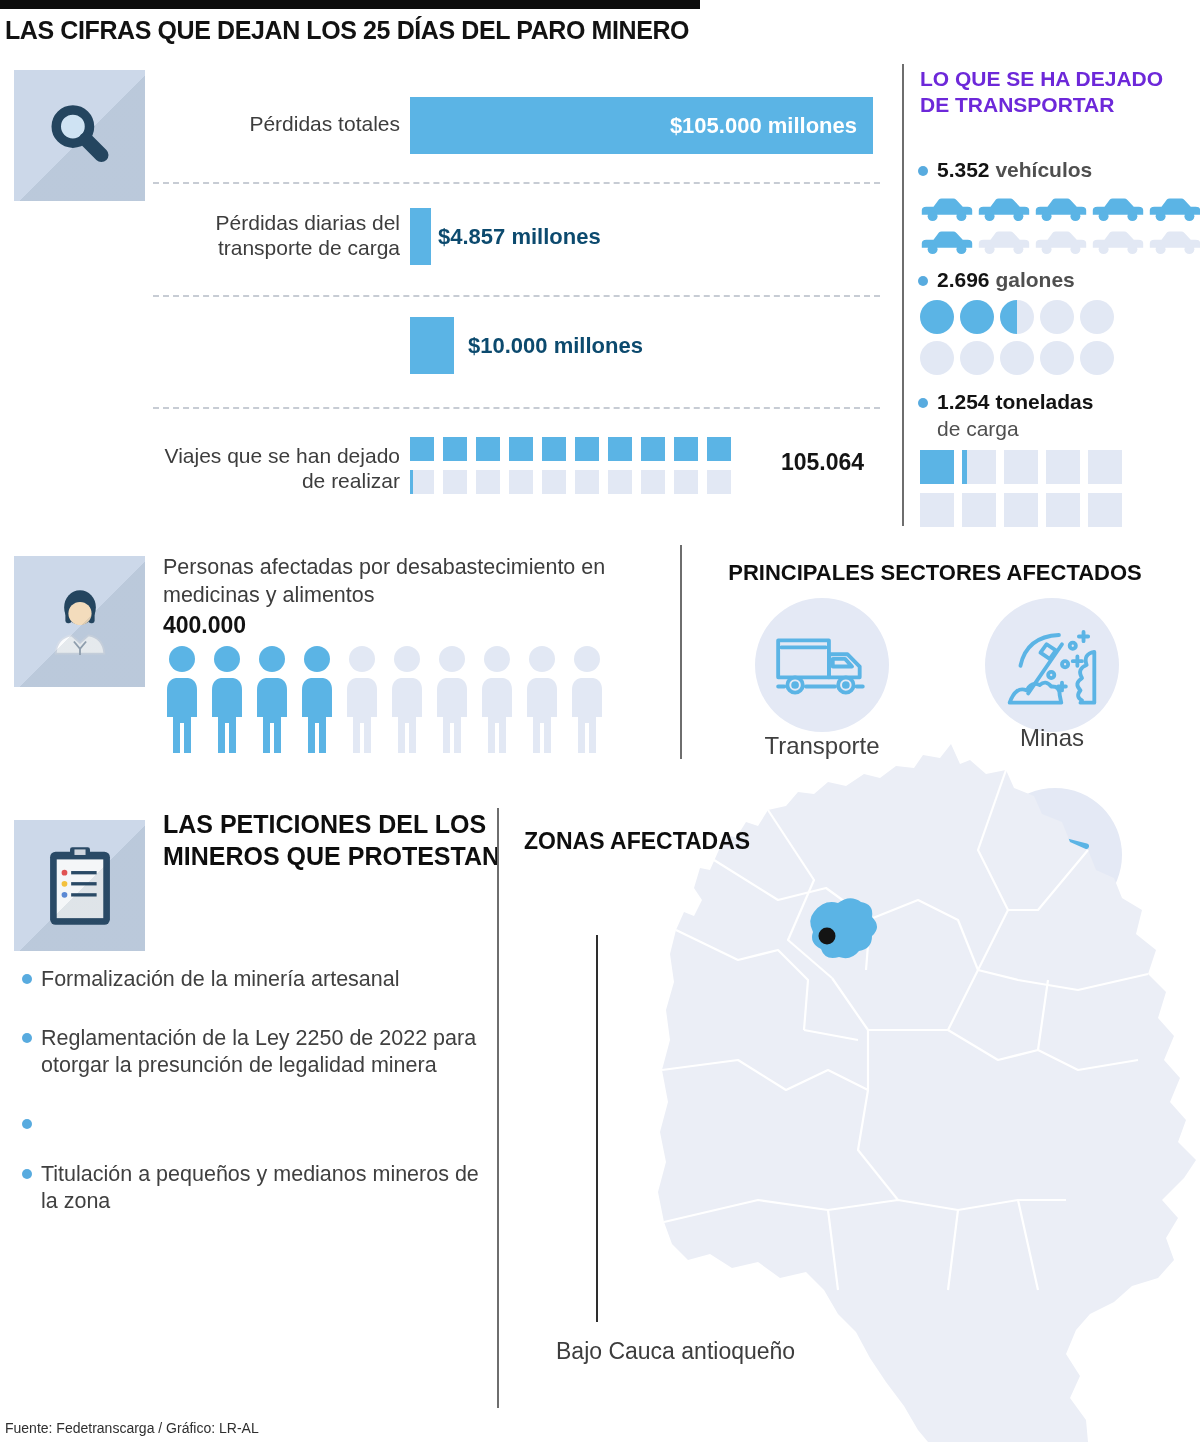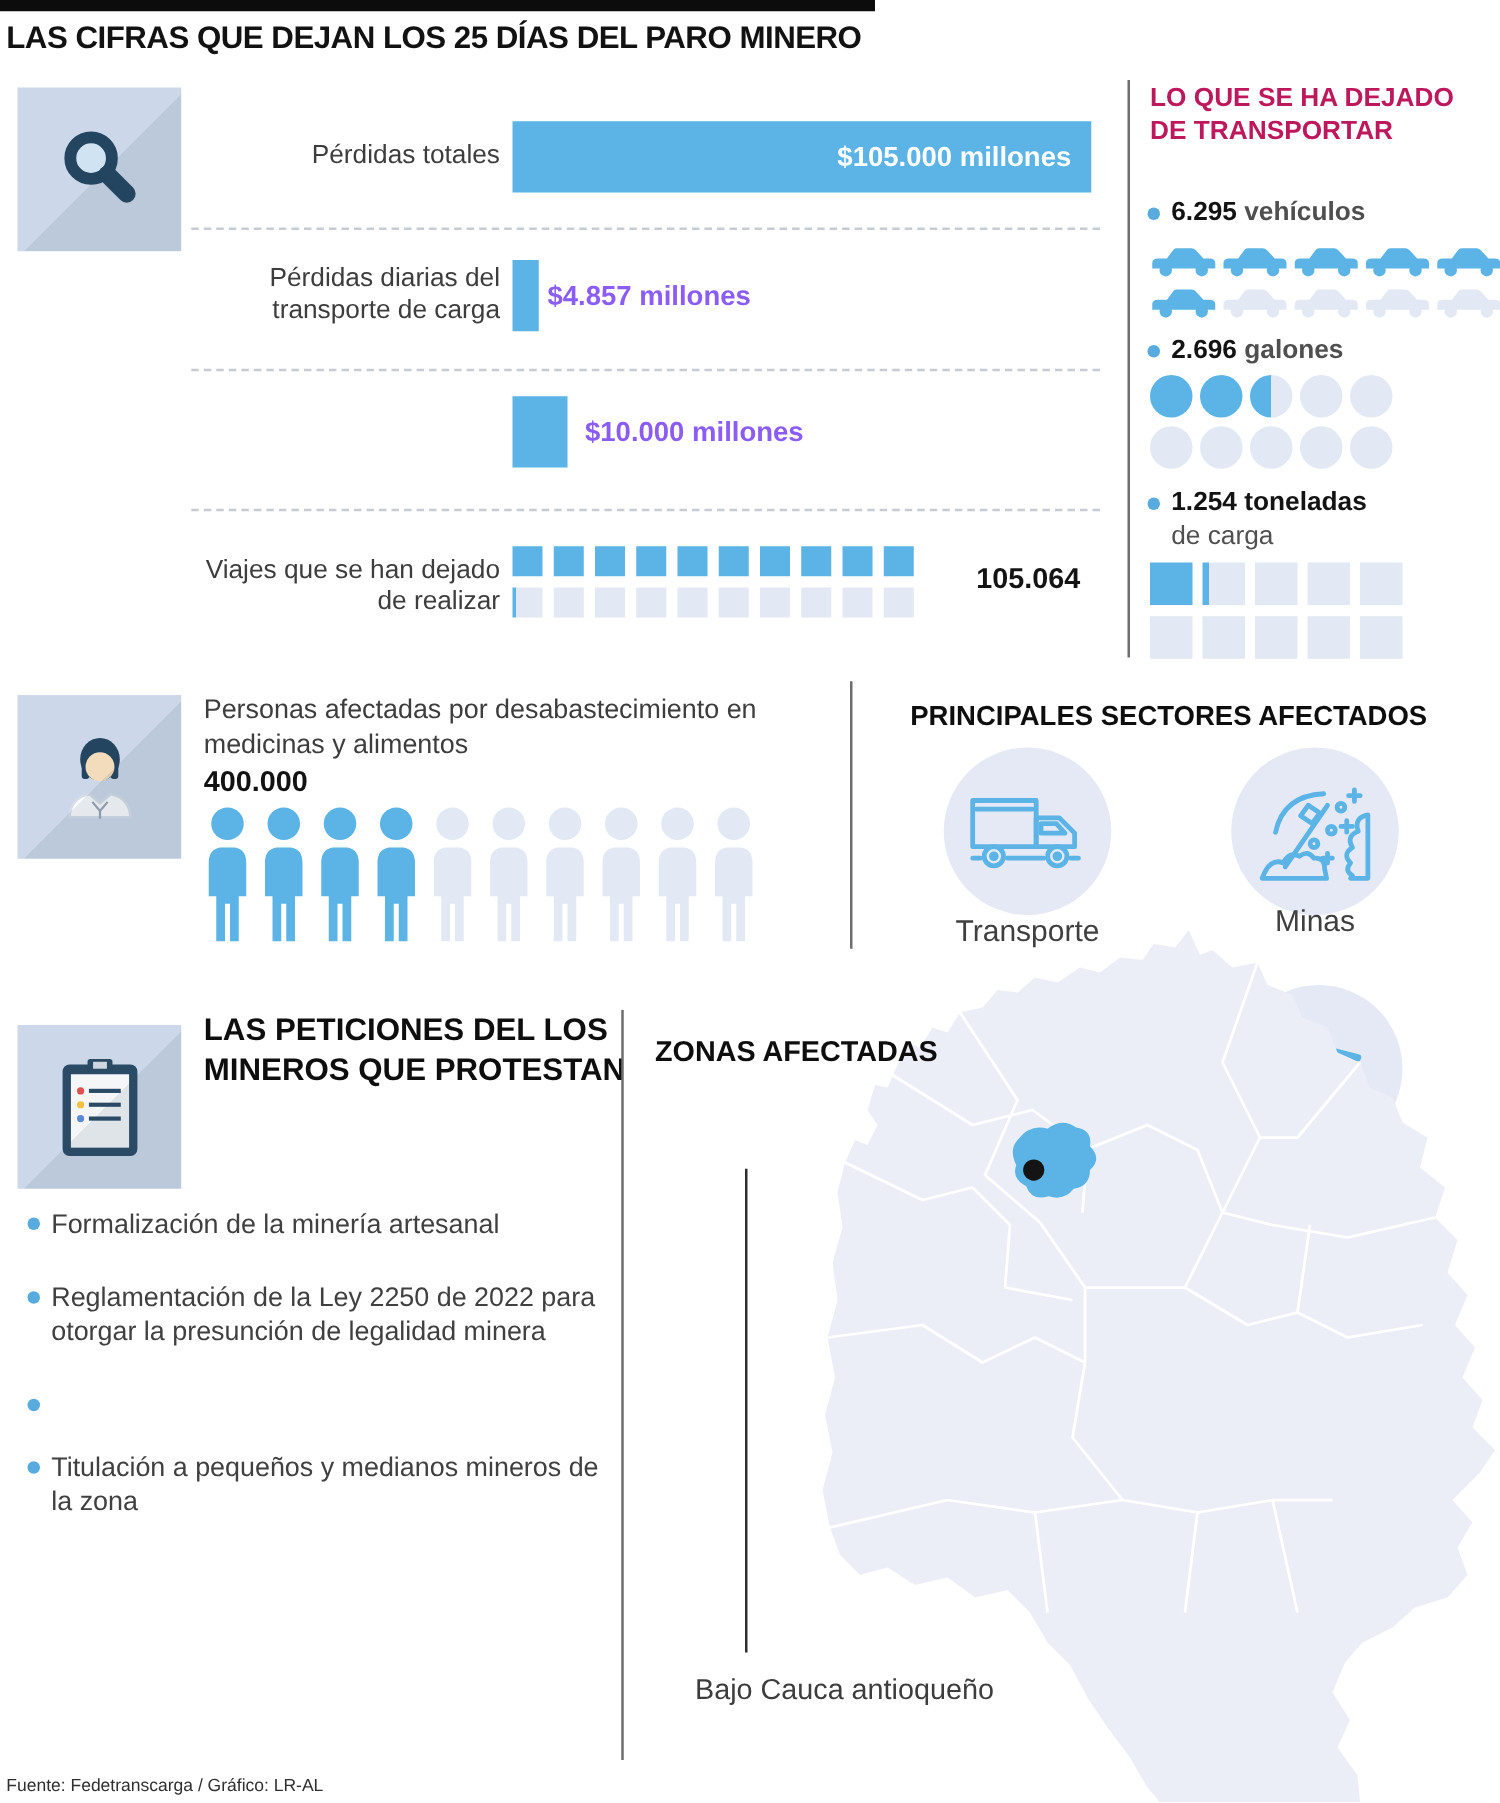--- a/index.html
+++ b/index.html
@@ -15,28 +15,28 @@
   
   .panel { width:131px; height:131px; background:#ccd8e9; overflow:hidden; }
   .panel::after { content:""; position:absolute; inset:0;
     background:linear-gradient(135deg, transparent 52%, rgba(36,69,95,0.10) 52%); }
   .panel svg { position:absolute; left:50%; top:50%; transform:translate(-50%,-50%); }
 
   
   .row-label { width:250px; text-align:right; font-size:21px; line-height:1.2; color:#3d3d3d; }
   .bar { background:#5bb4e5; height:57px; }
   .bar-inner-value { color:#fff; font-weight:700; font-size:22px; line-height:57px; text-align:right; padding-right:16px; white-space:nowrap; }
-  .bar-out-value { font-weight:700; font-size:22px; color:#8b5cf6; line-height:57px; white-space:nowrap; }
+  .bar-out-value { font-weight:700; font-size:22px; color:#0c4a6e; line-height:57px; white-space:nowrap; }
   .dashed { border-top:2px dashed #c7ccd4; height:0; }
 
   
   .vline { width:2px; background:#6e6e6e; }
 
   
-  #right-head { left:920px; top:66px; width:255px; font-size:21px; font-weight:800; color:#be185d; line-height:1.24; }
+  #right-head { left:920px; top:66px; width:255px; font-size:21px; font-weight:800; color:#6d28d9; line-height:1.24; }
   .bullet-item { display:flex; align-items:flex-start; }
   .bdot { flex:0 0 auto; width:10px; height:10px; border-radius:50%; background:#58abdf; margin:8px 9px 0 0; }
   .num { font-weight:800; color:#131313; }
   .unit { color:#4f4f4f; font-weight:700; }
   .transport-item { font-size:21px; }
   .sub-line { font-size:21px; color:#4f4f4f; padding-left:19px; line-height:1.2; }
 
   
   .pic { display:grid; }
   .pic-cars { grid-template-columns:repeat(5,54px); gap:4px 3px; }
@@ -125,21 +125,21 @@
       <span class="cell" style="background:#e2e8f4"></span>
       <span class="cell" style="background:#e2e8f4"></span>
     </div>
   <div class="abs" style="left:781px; top:449px; font-size:23px; font-weight:800; color:#141414;">105.064</div>
 
   <div class="abs vline" style="left:902px; top:64px; height:462px;"></div>
   <div class="abs" id="right-head">LO QUE SE HA DEJADO DE TRANSPORTAR</div>
 
   <div class="abs bullet-item transport-item" style="left:918px; top:158px;">
     <span class="bdot"></span>
-    <span><span class="num">6.295</span>&nbsp;<span class="unit">vehículos</span></span>
+    <span><span class="num">5.352</span>&nbsp;<span class="unit">vehículos</span></span>
   </div>
   <div class="abs pic pic-cars" style="left:920px; top:194px;">
       <svg viewBox="0 0 60 30">
         <path fill="#5bb4e5" d="M2 22 L2 17 Q2 13 7 13 L15 13 L21 5 Q22 4 24 4 L37 4 Q39 4 40.5 5.5 L47.5 13 L53 13 Q58 13 58 17 L58 22 Z"></path>
         <circle cx="14" cy="23.5" r="5.5" fill="#5bb4e5"></circle>
         <circle cx="46" cy="23.5" r="5.5" fill="#5bb4e5"></circle>
       </svg>
       <svg viewBox="0 0 60 30">
         <path fill="#5bb4e5" d="M2 22 L2 17 Q2 13 7 13 L15 13 L21 5 Q22 4 24 4 L37 4 Q39 4 40.5 5.5 L47.5 13 L53 13 Q58 13 58 17 L58 22 Z"></path>
         <circle cx="14" cy="23.5" r="5.5" fill="#5bb4e5"></circle>

